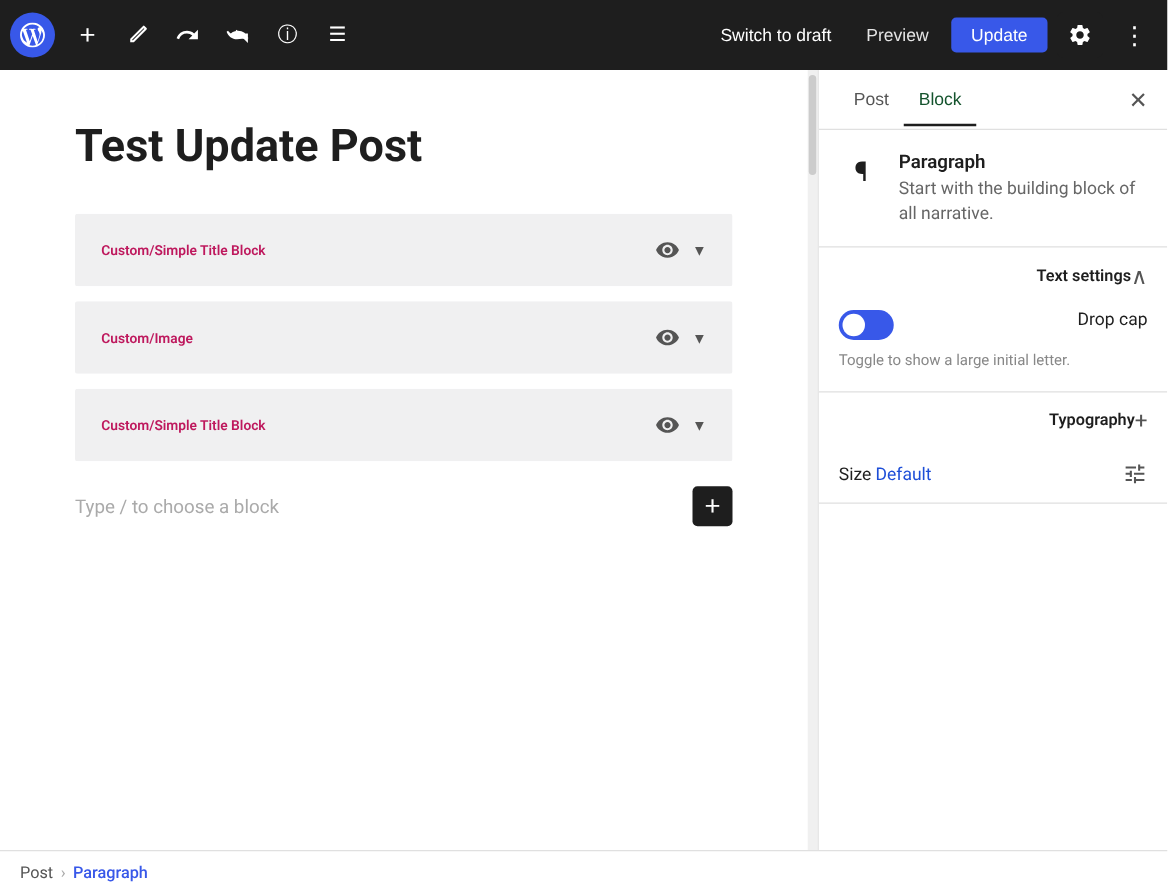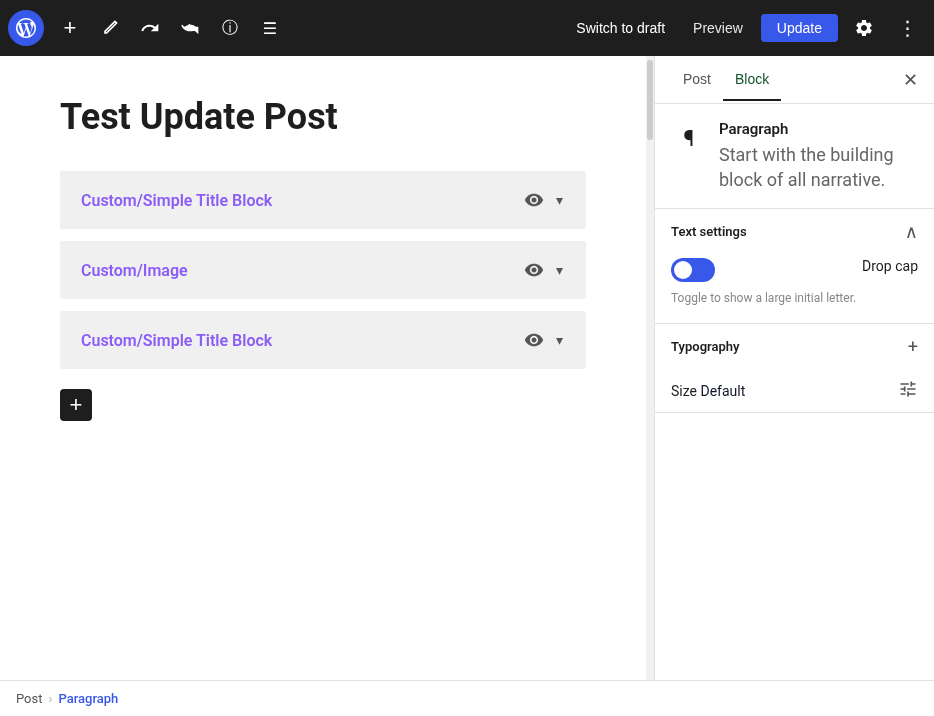--- a/index.html
+++ b/index.html
@@ -115,23 +115,23 @@
       border-radius: 2px;
       padding: 16px 20px;
       margin-bottom: 12px;
       display: flex;
       align-items: center;
       justify-content: space-between;
       cursor: pointer;
       border: 1px solid transparent;
     }
     .block-item-title {
-      font-size: 16px;
+      font-size: 11px;
       font-weight: 600;
-      color: #8b5cf6;
+      color: #be185d;
     }
     .block-item-actions {
       display: flex; align-items: center; gap: 8px;
     }
     .block-action-btn {
       background: transparent;
       border: none;
       cursor: pointer;
       color: #555;
       font-size: 18px;
@@ -235,37 +235,36 @@
       flex-shrink: 0;
     }
     .block-info-text {}
     .block-info-name {
       font-size: 15px;
       font-weight: 600;
       color: #1e1e1e;
       margin-bottom: 4px;
     }
     .block-info-desc {
-      font-size: 18px;
+      font-size: 14px;
       color: #666;
       line-height: 1.4;
     }
 
     
     .sidebar-section {
       border-bottom: 1px solid #e0e0e0;
       padding: 0;
     }
     .sidebar-section-header {
       display: flex;
       align-items: center;
-      justify-content: space-between;
+      justify-content: flex-end;
       padding: 12px 16px;
       cursor: pointer;
-      gap: 28px;
     }
     .sidebar-section-title {
       font-size: 13px;
       font-weight: 600;
       color: #1e1e1e;
     }
     .sidebar-section-toggle {
       font-size: 18px;
       color: #555;
     }
@@ -420,20 +419,21 @@
         <button class="block-action-btn">
           <svg width="20" height="20" viewBox="0 0 24 24" fill="currentColor">
               <path d="M12 4.5C7 4.5 2.73 7.61 1 12c1.73 4.39 6 7.5 11 7.5s9.27-3.11 11-7.5c-1.73-4.39-6-7.5-11-7.5zM12 17c-2.76 0-5-2.24-5-5s2.24-5 5-5 5 2.24 5 5-2.24 5-5 5zm0-8c-1.66 0-3 1.34-3 3s1.34 3 3 3 3-1.34 3-3-1.34-3-3-3z"></path>
             </svg>
         </button>
         <button class="block-action-btn" style="font-size:14px;">▾</button>
       </div>
     </div>
 
     <div class="type-block-hint">
+      <span>Type / to choose a block</span>
       <button class="add-block-btn">+</button>
     </div>
   </div>
 
   <div class="scrollbar-track">
     <div class="scrollbar-thumb"></div>
   </div>
 
   <div class="sidebar">
 
@@ -469,21 +469,21 @@
 
     <div class="sidebar-section">
       <div class="sidebar-section-header">
         <span class="sidebar-section-title">Typography</span>
         <span style="font-size:18px; color:#555; cursor:pointer;">+</span>
       </div>
       <div class="typography-row">
         <span class="typography-label">
           <span>Size</span>
           <span style="color:#888;"> </span>
-          <span style="color:#0f172a;">Default</span>
+          <span style="color:#1d4ed8;">Default</span>
         </span>
         <button style="background:none;border:none;cursor:pointer;color:#555;">
           <svg width="20" height="20" viewBox="0 0 24 24" fill="currentColor">
               <path d="M3 17v2h6v-2H3zM3 5v2h10V5H3zm10 16v-2h8v-2h-8v-2h-2v6h2zM7 9v2H3v2h4v2h2V9H7zm14 4v-2H11v2h10zm-6-4h2V7h4V5h-4V3h-2v6z"></path>
             </svg>
         </button>
       </div>
     </div>
 
 

